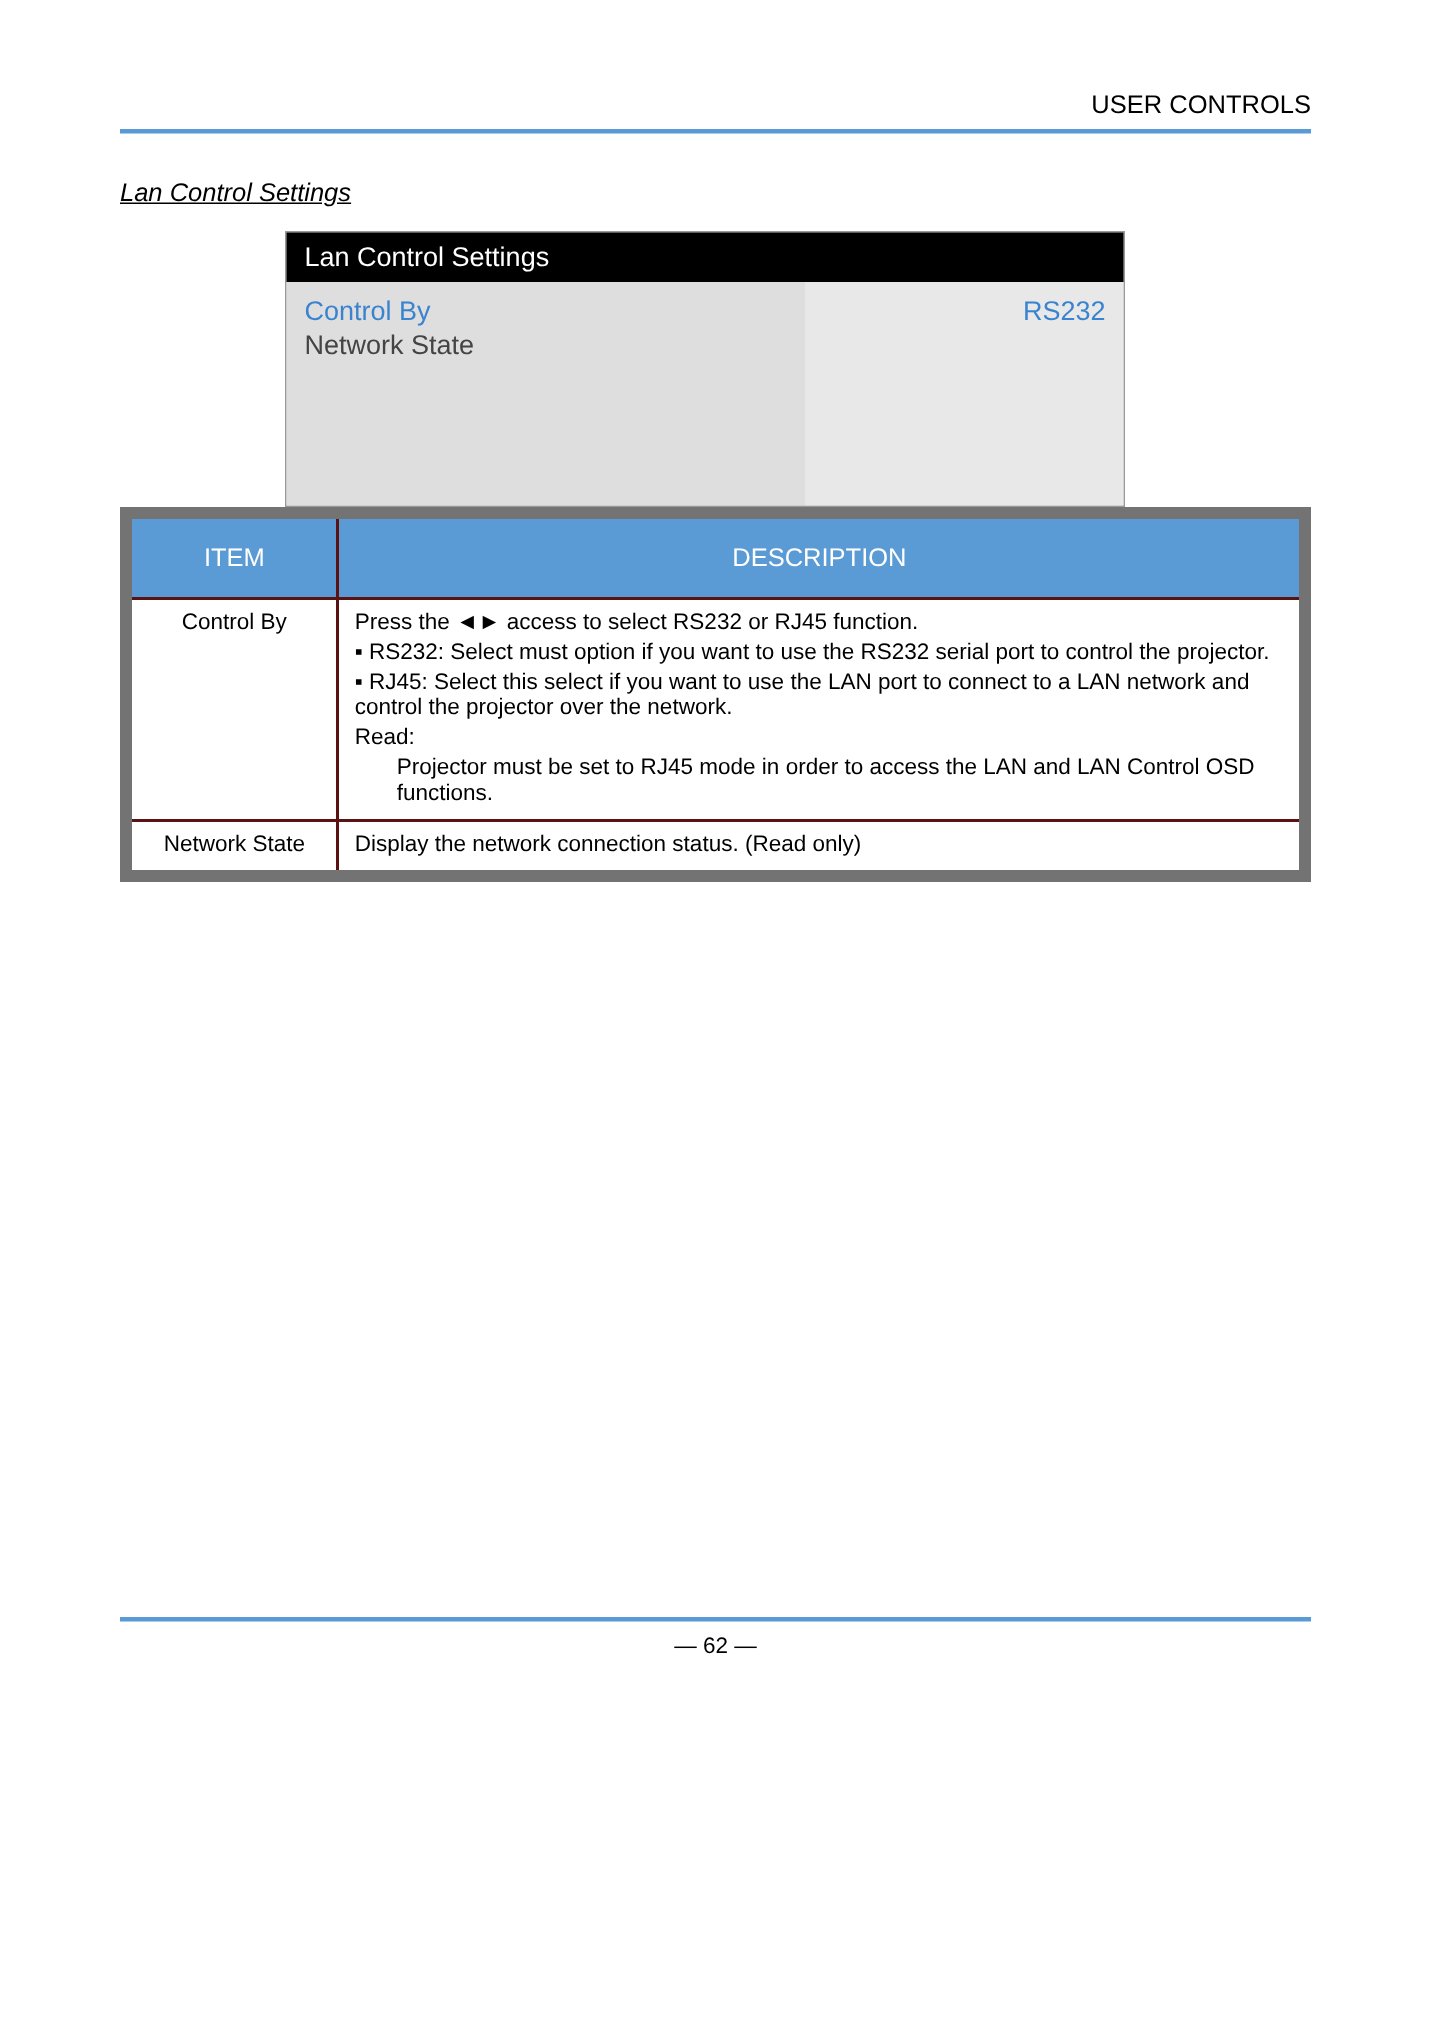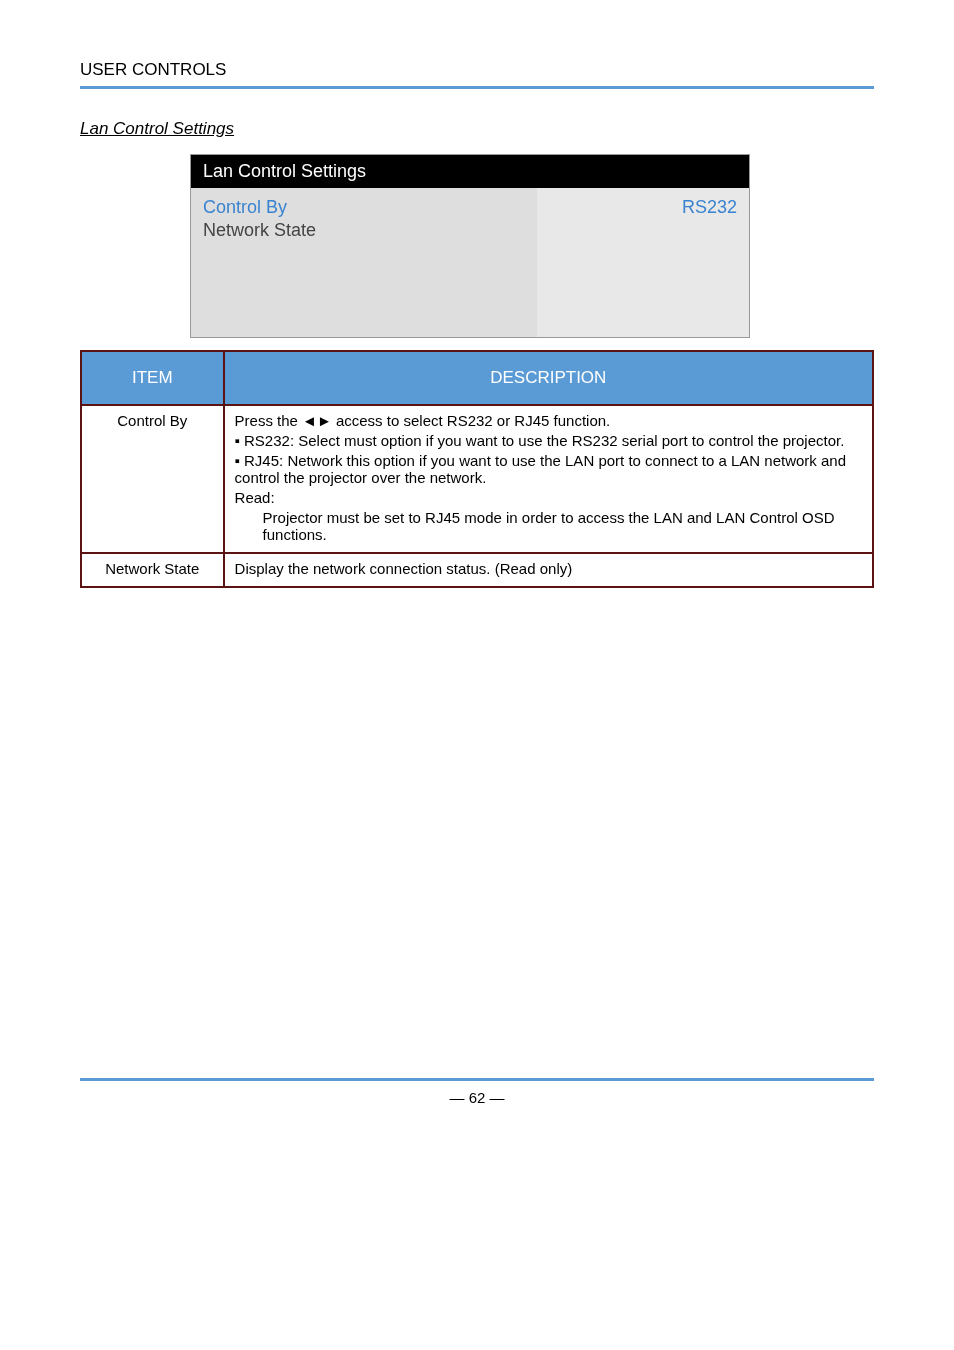--- a/index.html
+++ b/index.html
@@ -13,20 +13,21 @@
       width: 954px;
       padding: 60px 80px 40px;
     }
     .page-header {
       margin-bottom: 30px;
     }
     .header-text {
       font-size: 17px;
       color: #000;
       margin-bottom: 4px;
+      text-align: right;
     }
     .header-divider {
       border: none;
       border-top: 3px solid #5b9bd5;
       margin-top: 6px;
       margin-bottom: 20px;
     }
     .section-title {
       font-size: 17px;
       color: #000;
@@ -66,22 +67,22 @@
     }
     .osd-value {
       flex: 1;
       text-align: right;
       color: #3a83d0;
       font-weight: normal;
     }
     .settings-table {
       width: 100%;
       border-collapse: collapse;
-      margin-top: 12px;
-      border: 2px solid #737373;
+      margin-top: 0;
+      border: 8px solid #737373;
     }
     .settings-table th {
       background: #5b9bd5;
       color: #fff;
       font-size: 17px;
       font-weight: normal;
       text-align: center;
       padding: 16px 8px;
       border: 2px solid #5b1212;
     }
@@ -148,21 +149,21 @@
       <th>ITEM</th>
       <th>DESCRIPTION</th>
     </tr>
   </thead>
   <tbody>
     <tr>
       <td>Control By</td>
       <td>
         <div class="desc-line">Press the ◄► access to select RS232 or RJ45 function.</div>
         <div class="desc-line">▪ RS232: Select must option if you want to use the RS232 serial port to control the projector.</div>
-        <div class="desc-line">▪ RJ45: Network this option if you want to use the LAN port to connect to a LAN network and control the projector over the network.</div>
+        <div class="desc-line">▪ RJ45: Select this select if you want to use the LAN port to connect to a LAN network and control the projector over the network.</div>
         <div class="desc-line">Read:</div>
         <div class="desc-line desc-indent">Projector must be set to RJ45 mode in order to access the LAN and LAN Control OSD functions.</div>
       </td>
     </tr>
     <tr>
       <td>Network State</td>
       <td>
         <div class="desc-line">Display the network connection status. (Read only)</div>
       </td>
     </tr>

